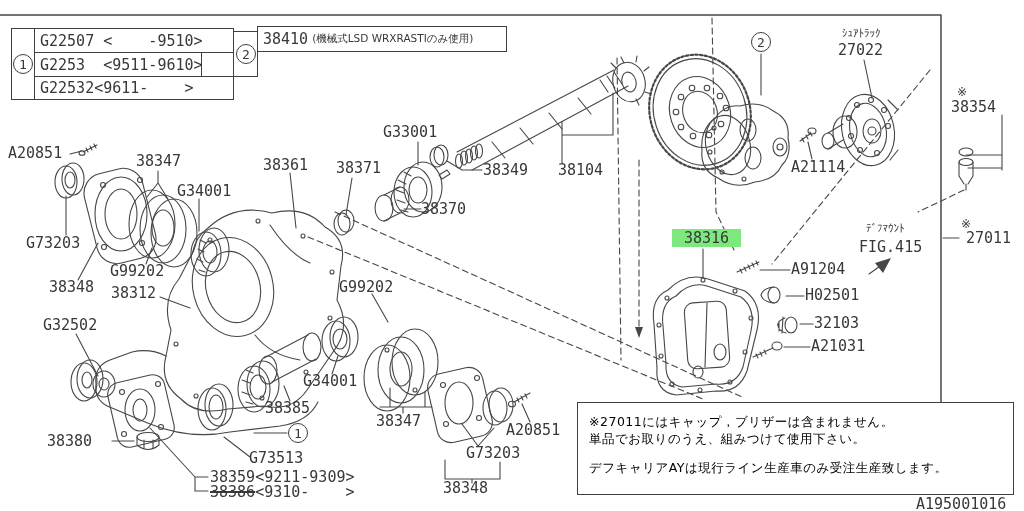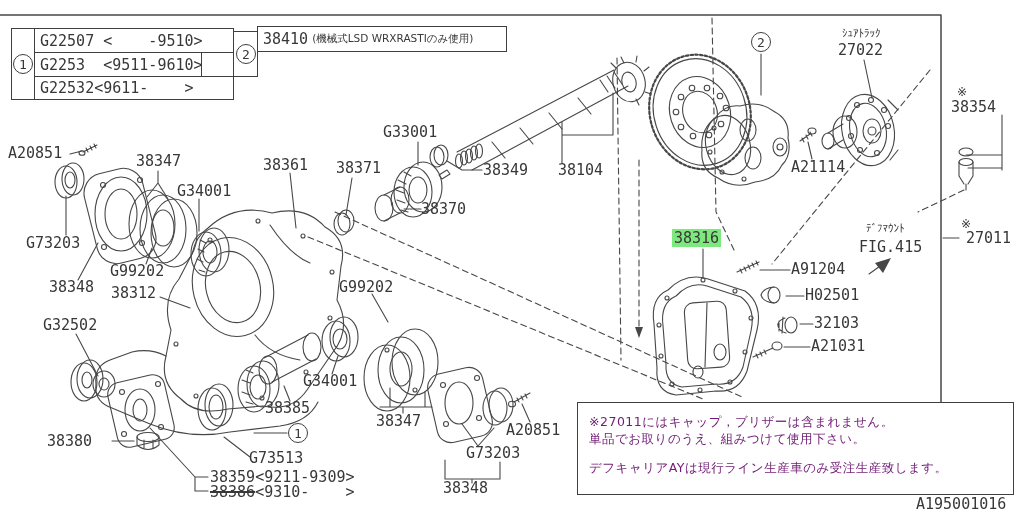--- a/index.html
+++ b/index.html
@@ -2,32 +2,32 @@
 <html><head>
 <meta charset="utf-8">
 <style>
   html,body{margin:0;padding:0;background:#fff;}
   .stage{position:relative;width:1024px;height:511px;background:#ffffff;overflow:hidden;
          font-family:"DejaVu Sans Mono","Liberation Mono",monospace;color:#383838;}
   svg{position:absolute;left:0;top:0;}
   .co{position:absolute;font-size:15px;line-height:1.05;white-space:pre;}
   .jp{font-family:"DejaVu Sans","Liberation Sans",sans-serif;font-size:11px;}
   .ast{font-family:"DejaVu Sans",sans-serif;font-size:12px;}
-  .hl{background:#7de87d;padding:0 2px;}
+  .hl{background:#7de87d;padding:0 12px;}
   .strike{text-decoration:line-through;text-decoration-thickness:1.5px;}
   .circ{position:absolute;width:20px;height:20px;border:1.6px solid #3f3f3f;border-radius:50%;
         text-align:center;line-height:20px;font-size:13px;background:#fff;box-sizing:border-box;}
   .tblcell{position:absolute;border:1.6px solid #3f3f3f;box-sizing:border-box;display:flex;
            align-items:center;padding-left:5px;white-space:pre;background:#fff;font-size:15px;}
   .tnote{font-family:"DejaVu Sans",sans-serif;font-size:10.5px;margin-left:4px;}
   .tnote2{font-family:"DejaVu Sans",sans-serif;font-size:13px;margin-left:4px;}
   .notebox{position:absolute;left:577px;top:402px;width:437px;height:93px;border:1.6px solid #3f3f3f;
            box-sizing:border-box;background:#fff;}
   .note-line{position:absolute;font-family:"DejaVu Sans","Liberation Sans",sans-serif;font-size:12.5px;
-             white-space:pre;letter-spacing:0.5px;color:#701a75;}
+             white-space:pre;letter-spacing:0.5px;color:#000000;}
   .docnum{position:absolute;left:916px;top:495px;font-size:15px;}
 </style>
 </head>
 <body>
 
 <div class="stage">
 
 <svg width="1024" height="511" viewBox="0 0 1024 511">
   <g fill="none" stroke="#474747" stroke-width="1.1" stroke-linecap="round" stroke-linejoin="round">
 

